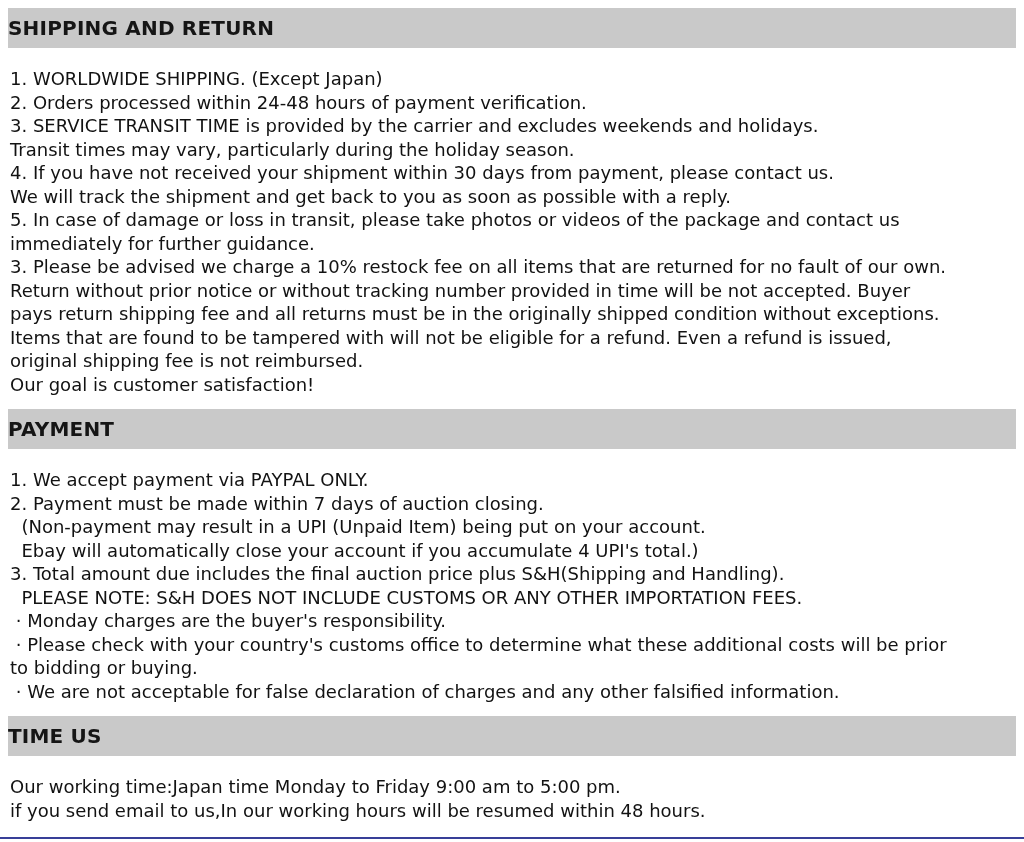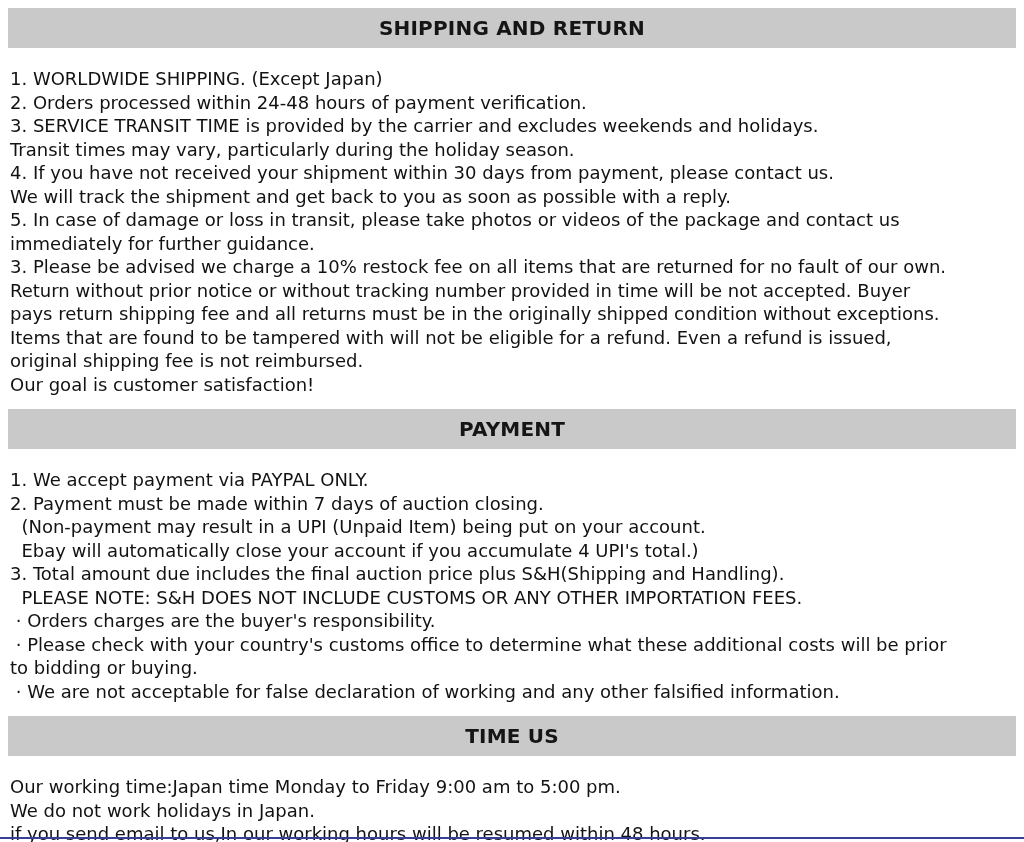--- a/index.html
+++ b/index.html
@@ -15,21 +15,20 @@
   .page {
     padding: 8px 8px 0 8px;
     box-sizing: border-box;
   }
   .section-header {
     background: #c9c9c9;
     color: #151515;
     font-weight: bold;
     font-size: 20px;
     line-height: 24px;
-    text-align: center;
     padding: 8px 0;
     letter-spacing: 0.2px;
   }
   .section-body {
     padding: 19px 2px 13px 2px;
     font-size: 18px;
     line-height: 23.5px;
   }
   .line {
     white-space: pre-wrap;
@@ -67,28 +66,27 @@
   </div>
 
   <div class="section-header">PAYMENT</div>
   <div class="section-body">
     <div class="line">1. We accept payment via PAYPAL ONLY.</div>
     <div class="line">2. Payment must be made within 7 days of auction closing.</div>
     <div class="line">  (Non-payment may result in a UPI (Unpaid Item) being put on your account.</div>
     <div class="line">  Ebay will automatically close your account if you accumulate 4 UPI's total.)</div>
     <div class="line">3. Total amount due includes the final auction price plus S&amp;H(Shipping and Handling).</div>
     <div class="line">  PLEASE NOTE: S&amp;H DOES NOT INCLUDE CUSTOMS OR ANY OTHER IMPORTATION FEES.</div>
-    <div class="line"> · Orders charges are the buyer's responsibility.</div>
+    <div class="line"> · Monday charges are the buyer's responsibility.</div>
     <div class="line"> · Please check with your country's customs office to determine what these additional costs will be prior</div>
     <div class="line">to bidding or buying.</div>
-    <div class="line"> · We are not acceptable for false declaration of working and any other falsified information.</div>
+    <div class="line"> · We are not acceptable for false declaration of charges and any other falsified information.</div>
   </div>
 
   <div class="section-header">TIME US</div>
   <div class="section-body">
     <div class="line">Our working time:Japan time Monday to Friday 9:00 am to 5:00 pm.</div>
-    <div class="line">We do not work holidays in Japan.</div>
     <div class="line">if you send email to us,In our working hours will be resumed within 48 hours.</div>
   </div>
 
 </div>
 
 <div class="bottom-divider"></div>
 
 </body></html>

